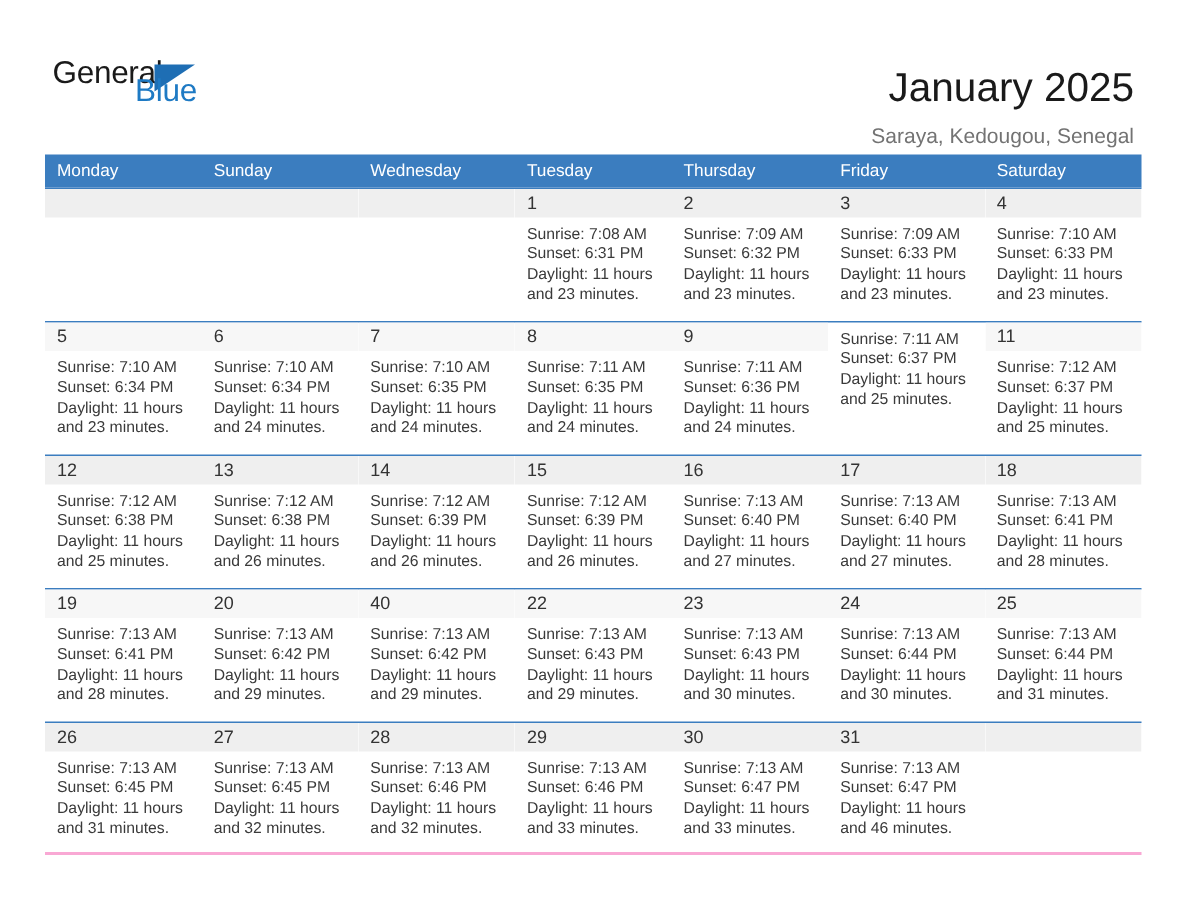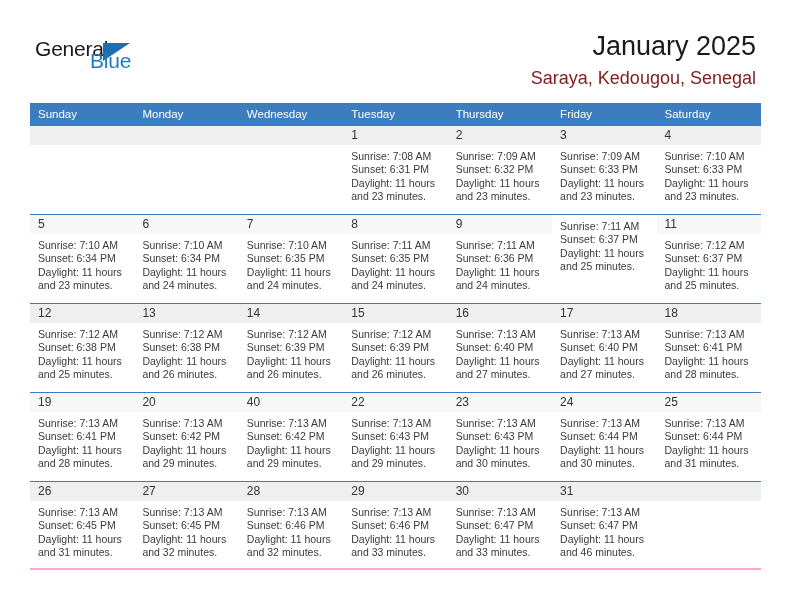--- a/index.html
+++ b/index.html
@@ -67,24 +67,25 @@
     position: absolute;
     right: 36px;
     top: 30px;
     text-align: right;
   }
   .month-title {
     font-size: 27px;
     color: #1a1a1a;
     line-height: 32px;
     white-space: nowrap;
+    margin-top: 12px;
   }
   .location {
-    font-size: 18px;
-    color: #7f1d1d;
+    font-size: 14px;
+    color: #737373;
     line-height: 20px;
     margin-top: 6px;
     white-space: nowrap;
   }
 
   
   .calendar {
     position: absolute;
     left: 30px;
     top: 103px;
@@ -160,22 +161,22 @@
       <span class="logo-blue">Blue</span>
     </div>
     <div class="title-block">
       <div class="month-title">January 2025</div>
       <div class="location">Saraya, Kedougou, Senegal</div>
     </div>
   </div>
 
   <div class="calendar">
     <div class="weekday-row">
+      <div class="weekday">Monday</div>
       <div class="weekday">Sunday</div>
-      <div class="weekday">Monday</div>
       <div class="weekday">Wednesday</div>
       <div class="weekday">Tuesday</div>
       <div class="weekday">Thursday</div>
       <div class="weekday">Friday</div>
       <div class="weekday">Saturday</div>
     </div>
     <div id="weeks-container">
         <div class="week-row">
           <div class="day-cell empty shaded">
             <div class="daynum-bar">

